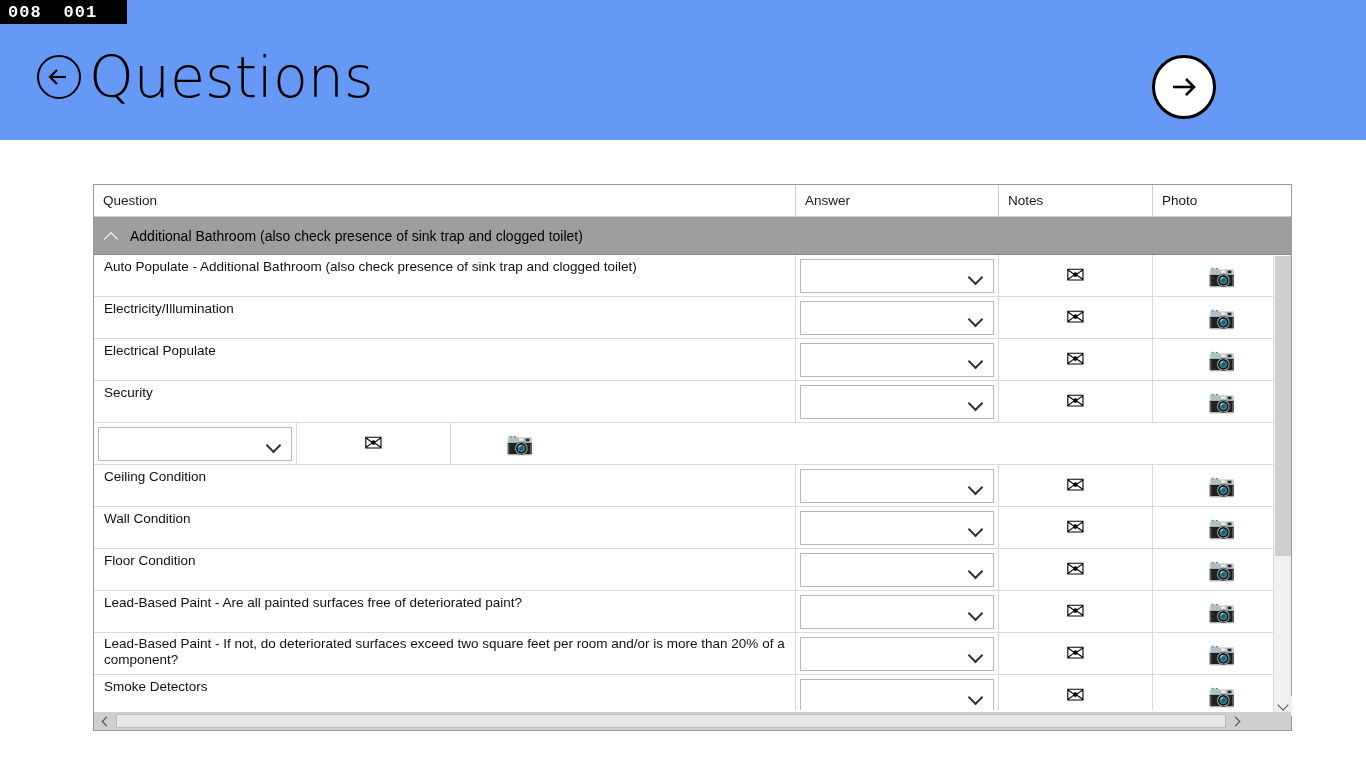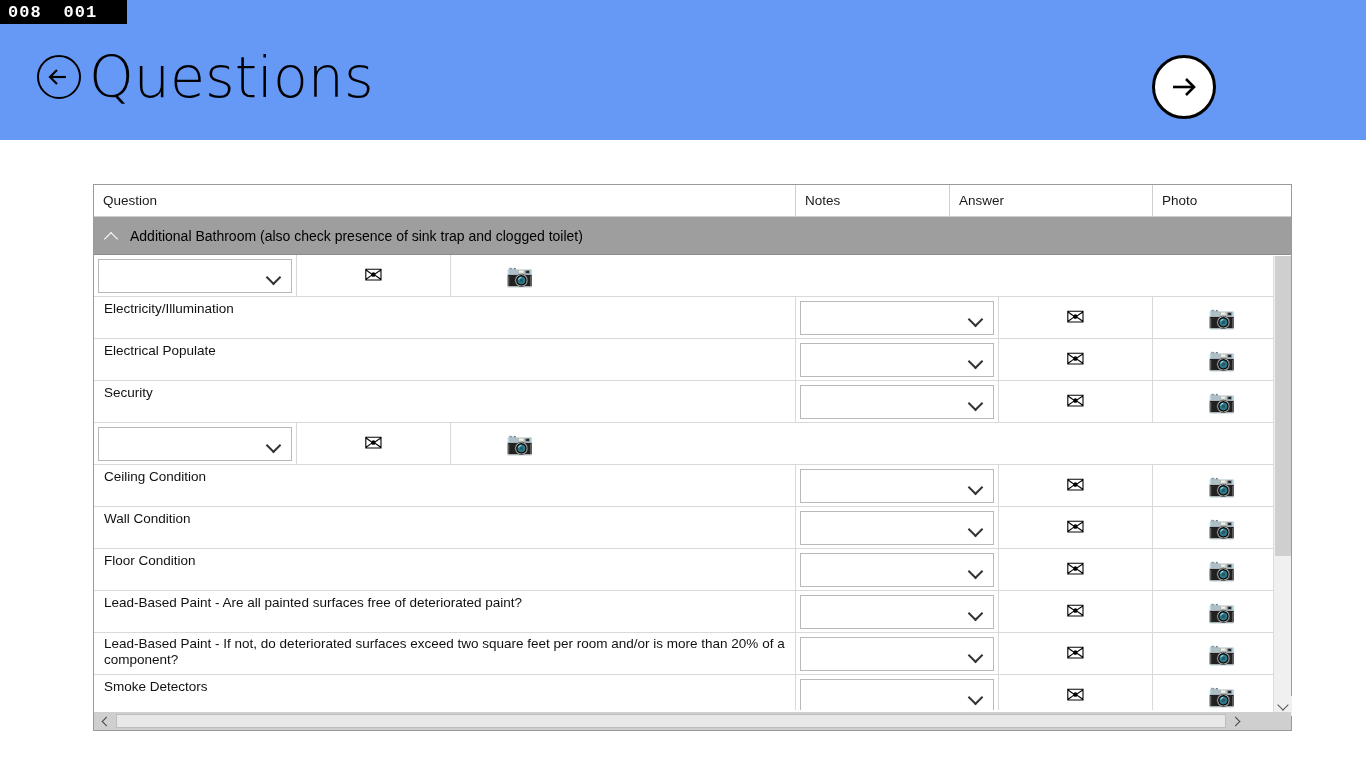--- a/index.html
+++ b/index.html
@@ -280,33 +280,34 @@
 
 <div class="status-strip">
   <span class="seg">008</span>
   <span class="seg">001</span>
 </div>
 
 <div class="table-wrap">
 
   <div class="grid-header">
     <div class="gh-cell col-q">Question</div>
+    <div class="gh-cell col-a">Answer</div>
     <div class="gh-cell col-n">Notes</div>
-    <div class="gh-cell col-a">Answer</div>
     <div class="gh-cell col-p">Photo</div>
   </div>
 
   <div class="group-row">
     <span class="chev-up"></span>
     <span>Additional Bathroom (also check presence of sink trap and clogged toilet)</span>
   </div>
 
   <div class="rows-viewport">
 
     <div class="row">
+      <div class="cell-q">Auto Populate - Additional Bathroom (also check presence of sink trap and clogged toilet)</div>
       <div class="cell-a">
         <div class="answer-select"></div>
       </div>
       <div class="cell-n">
           <span class="icon-note">✉</span>
         </div>
       <div class="cell-p">
           <span class="icon-cam">📷</span>
         </div>
     </div>

